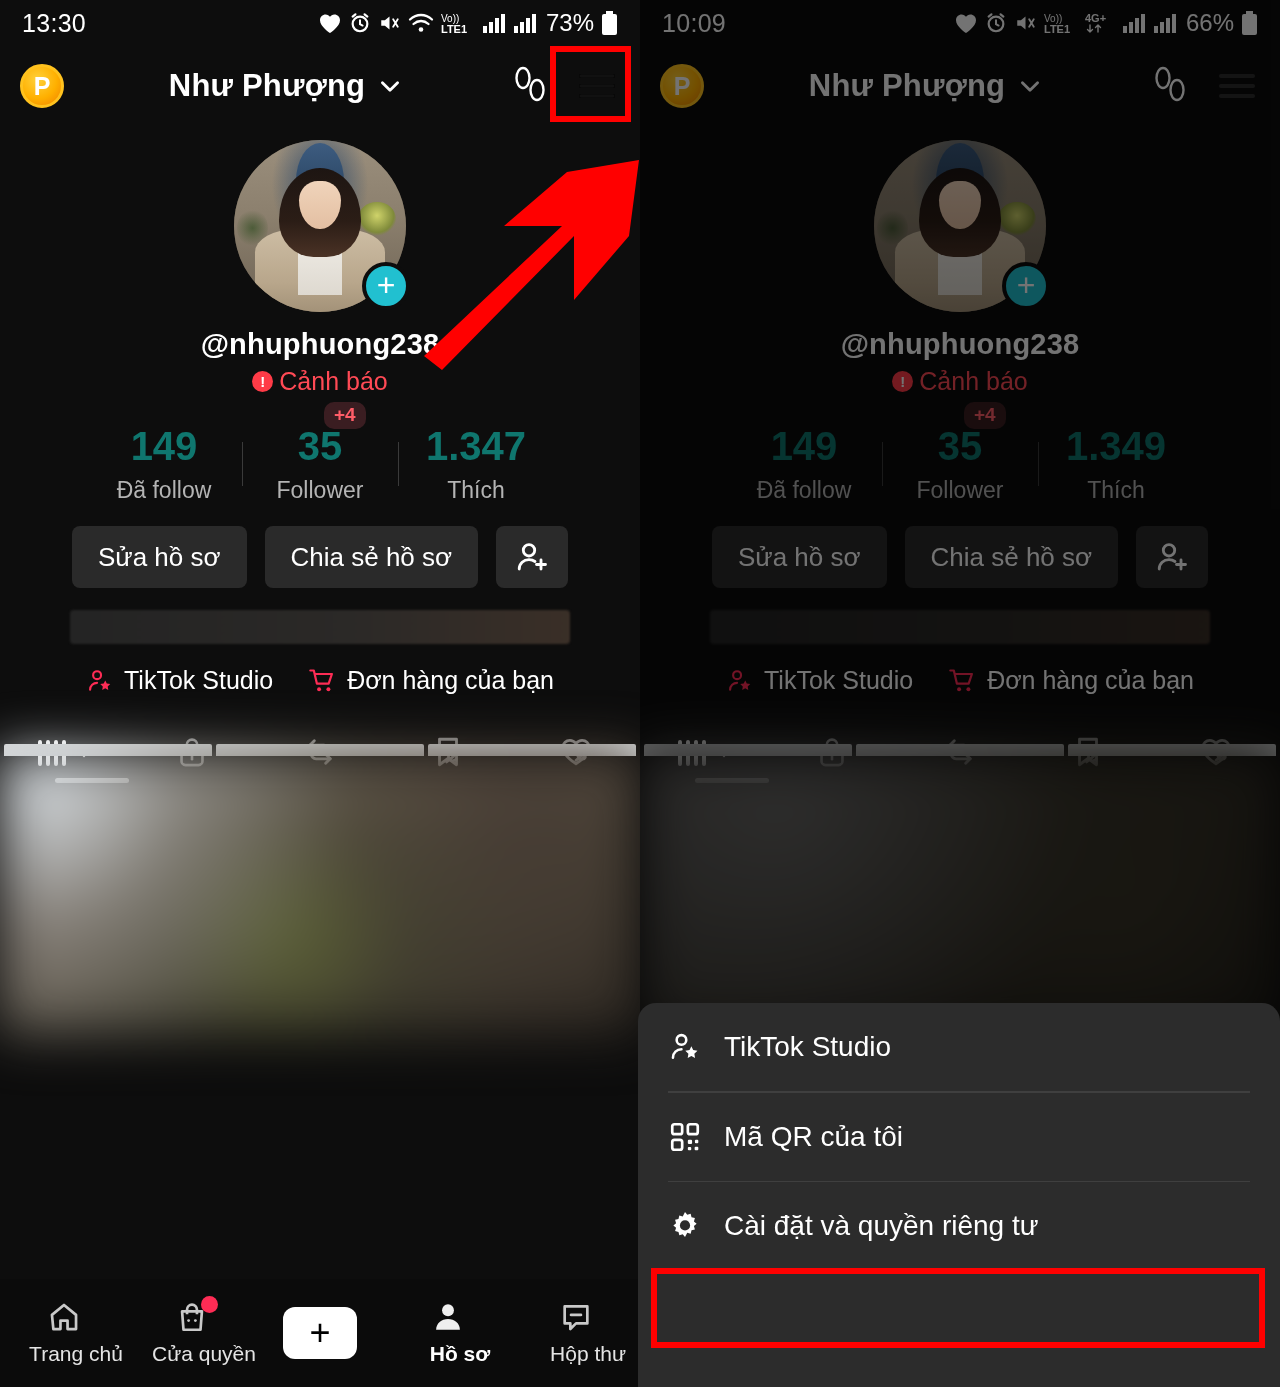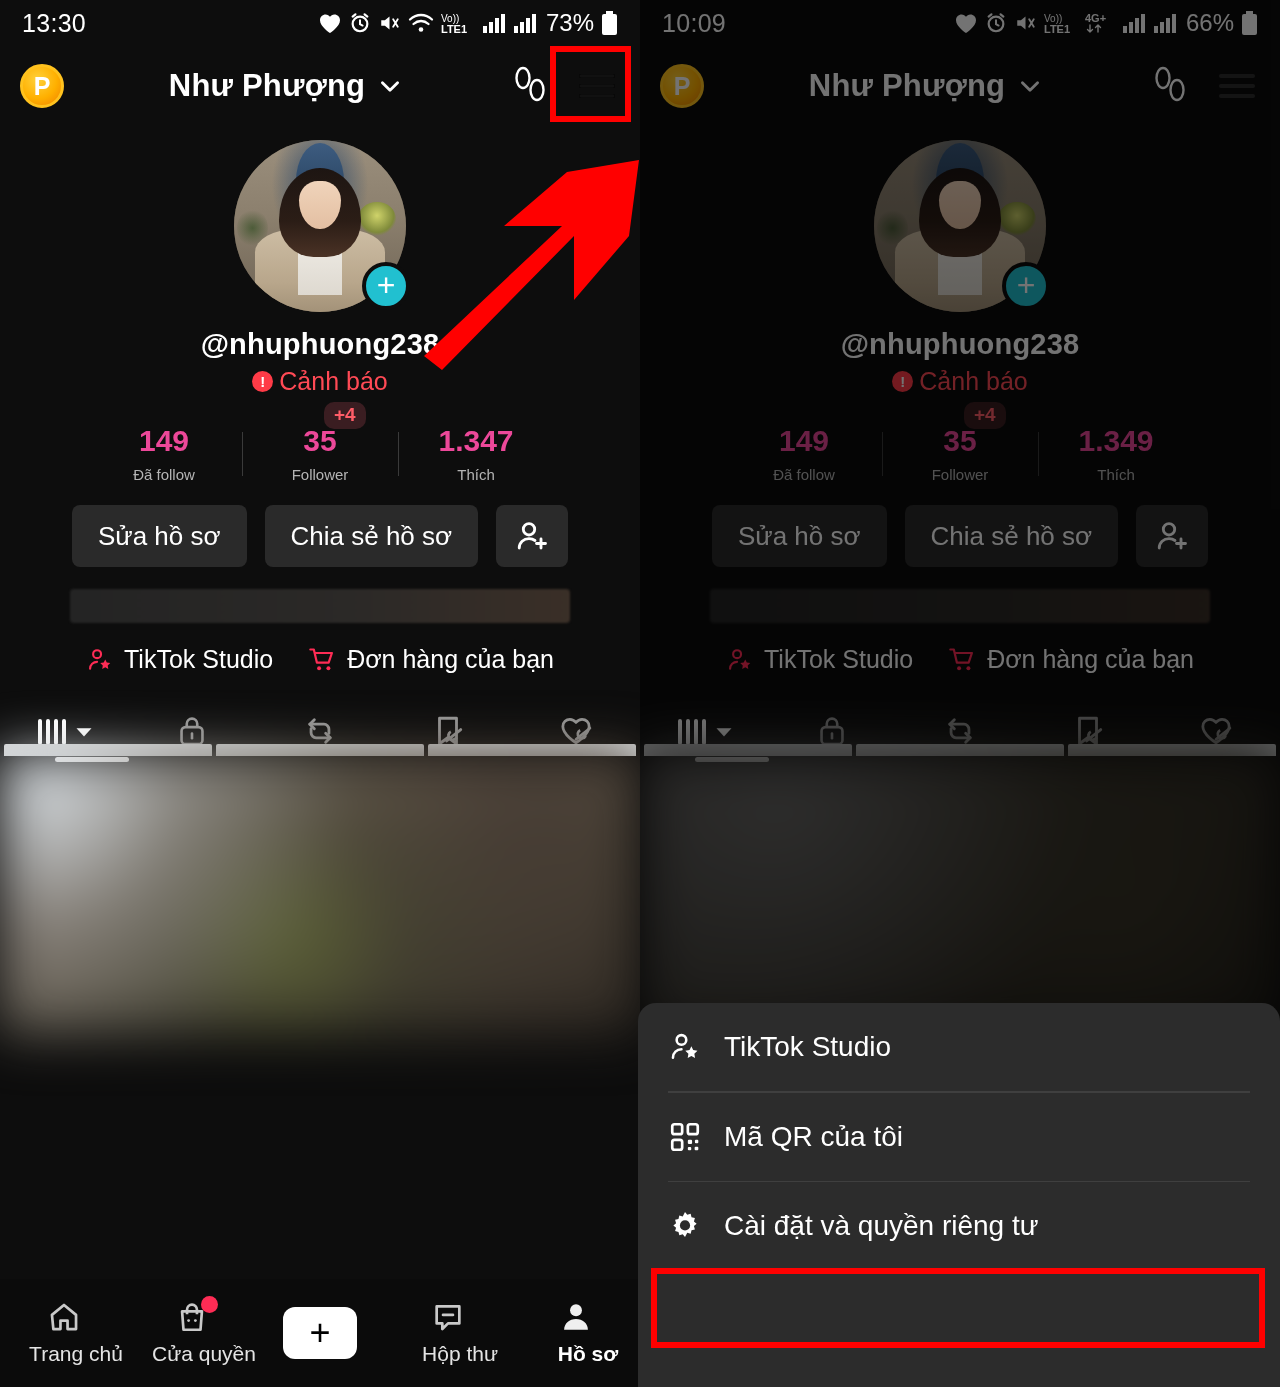--- a/index.html
+++ b/index.html
@@ -105,22 +105,22 @@
   .handle { text-align: center; color: #fff; font-size: 29px; font-weight: bold; margin-top: 16px; letter-spacing: .2px; }
   .warn { display: flex; align-items: center; justify-content: center; gap: 6px; margin-top: 6px; }
   .warn .badge-ico {
     width: 21px; height: 21px; border-radius: 50%; background: #ff3b47;
     color: #fff; font-size: 15px; font-weight: bold; display:flex; align-items:center; justify-content:center; line-height:1;
   }
   .warn .txt { color: #ff4a55; font-size: 25px; }
 
   .stats { display: flex; align-items: center; justify-content: center; margin-top: 28px; }
   .stat { width: 155px; text-align: center; position: relative; }
-  .stat .num { color: #ec4899; font-size: 30px; font-weight: bold; text-align: center; }
-  .stat .lbl { color: #b4b4b4; font-size: 15px; margin-top: 8px; }
+  .stat .num { color: #0f766e; font-size: 40px; font-weight: bold; text-align: center; }
+  .stat .lbl { color: #b4b4b4; font-size: 23px; margin-top: 8px; }
   .divider-v { width: 1px; height: 44px; background: #3a3a3a; }
   .plus-chip {
     position: absolute; top: -22px; left: 50%; transform: translateX(4px);
     background: #3a1d21; color: #ff5d68; font-size: 19px; font-weight: bold;
     padding: 3px 10px; border-radius: 10px; line-height: 1.1;
   }
 
   .actions { display: flex; justify-content: center; gap: 18px; margin-top: 22px; }
   .btn {
     background: #2a2a2a; color: #fff; border-radius: 8px;
@@ -418,33 +418,33 @@
             <circle cx="9.6" cy="14.5" r="1" fill="#c9c9c9"></circle>
             <circle cx="14.4" cy="14.5" r="1" fill="#c9c9c9"></circle>
           </svg>
         <span class="lbl">Cửa quyền</span>
       </div>
       <div class="nav-item">
         <div class="create-btn">
           <span class="create-plus">+</span>
         </div>
       </div>
+      <div class="nav-item active">
+        <svg width="34" height="34" viewBox="0 0 24 24">
+            <circle cx="12" cy="7.2" r="4.2" fill="#efefef"></circle>
+            <path d="M3.6 21c0-4.5 3.8-7.6 8.4-7.6s8.4 3.1 8.4 7.6z" fill="#efefef"></path>
+          </svg>
+        <span class="lbl">Hồ sơ</span>
+      </div>
       <div class="nav-item">
         <svg width="34" height="34" viewBox="0 0 24 24">
             <path d="M4 4.5h16v12H12l-4 4v-4H4z" fill="none" stroke="#c9c9c9" stroke-width="1.9" stroke-linejoin="round"></path>
             <path d="M8.5 10.5h7" stroke="#c9c9c9" stroke-width="1.9" stroke-linecap="round"></path>
           </svg>
         <span class="lbl">Hộp thư</span>
-      </div>
-      <div class="nav-item active">
-        <svg width="34" height="34" viewBox="0 0 24 24">
-            <circle cx="12" cy="7.2" r="4.2" fill="#efefef"></circle>
-            <path d="M3.6 21c0-4.5 3.8-7.6 8.4-7.6s8.4 3.1 8.4 7.6z" fill="#efefef"></path>
-          </svg>
-        <span class="lbl">Hồ sơ</span>
       </div>
     </div>
   </div>
 
   <div class="panel right">
 
     <div class="statusbar">
       <div class="clock">10:09</div>
       <div class="sysicons">
         <svg width="24" height="22" viewBox="0 0 24 22">

